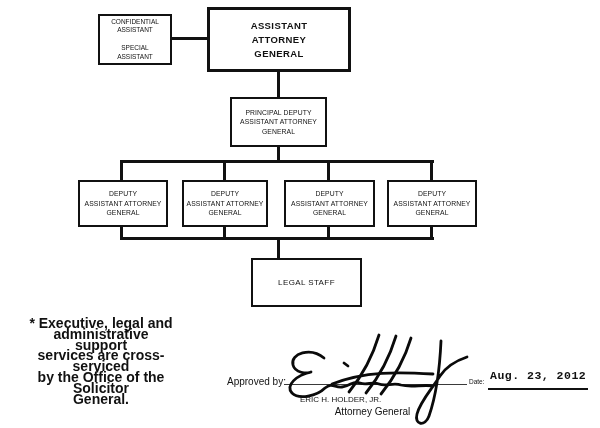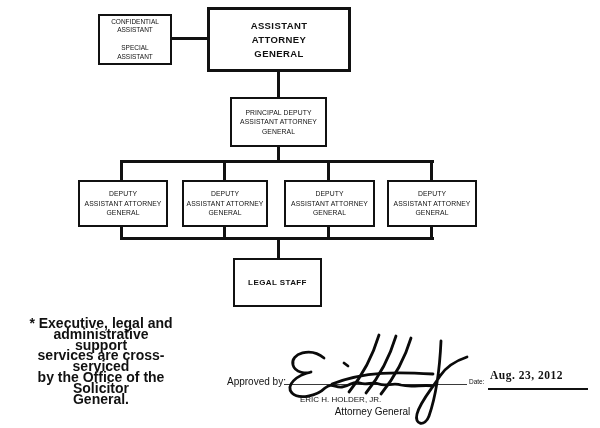--- a/index.html
+++ b/index.html
@@ -14,21 +14,21 @@
   .aag-box{border-width:3px;}
   .aag-box .lbl{font-size:9.5px;font-weight:bold;line-height:14px;letter-spacing:.4px;}
   .small-box .lbl{font-size:6.8px;line-height:9.5px;letter-spacing:.1px;}
   .conf-box .lbl{font-size:6.5px;line-height:8.8px;}
   .legal-box .lbl{font-size:8px;letter-spacing:.4px;}
   .footnote{position:absolute;left:28px;top:318px;width:146px;text-align:center;
             font-size:14px;font-weight:bold;line-height:10.8px;}
   .approved{position:absolute;left:227px;top:376px;font-size:10px;}
   .datelbl{position:absolute;left:469px;top:378px;font-size:6.5px;}
   .dateval{position:absolute;left:490px;top:369px;font-size:11.5px;font-weight:bold;
-           font-family:Liberation Serif, serif;letter-spacing:.5px;}
+           font-family:Liberation Mono, monospace;letter-spacing:.5px;}
   .signame{position:absolute;left:300px;top:395px;width:145px;text-align:left;font-size:8px;}
   .sigtitle{position:absolute;left:300px;top:406px;width:145px;text-align:center;font-size:10px;}
   svg.sig{position:absolute;left:280px;top:328px;}
 </style>
 </head>
 <body>
 
 <div id="page">
 
   <div class="hline" style="left:172px;top:37px;width:35px;height:3px;"></div>
@@ -80,21 +80,21 @@
     <div class="lbl">DEPUTY
 ASSISTANT ATTORNEY
 GENERAL</div>
   </div>
   <div class="box small-box" style="left:387px;top:180px;width:90px;height:47px;">
     <div class="lbl">DEPUTY
 ASSISTANT ATTORNEY
 GENERAL</div>
   </div>
 
-  <div class="box legal-box" style="left:233px;top:258px;width:89px;height:49px;font-weight:bold;">
+  <div class="box legal-box" style="left:251px;top:258px;width:111px;height:49px;">
     <div class="lbl">LEGAL STAFF</div>
   </div>
 
   <div class="footnote pre">* Executive, legal and
 administrative support
 services are cross-serviced
 by the Office of the Solicitor
 General.</div>
 
   <div class="approved">Approved by:</div>

